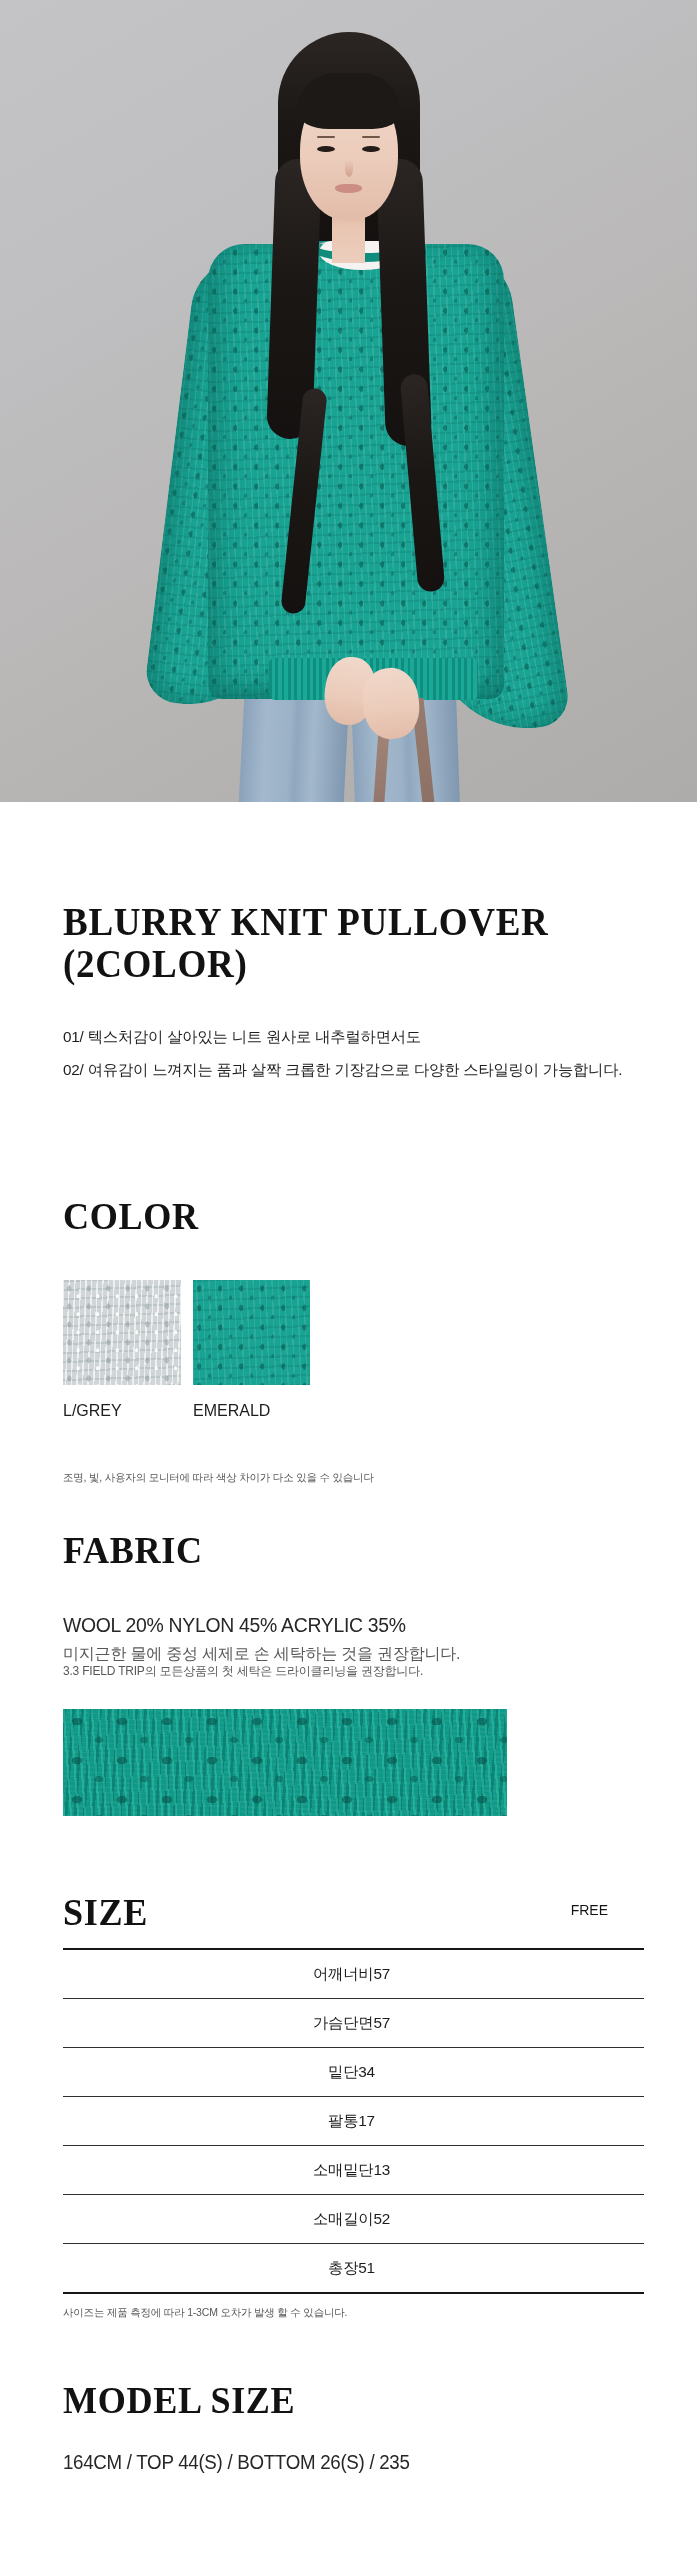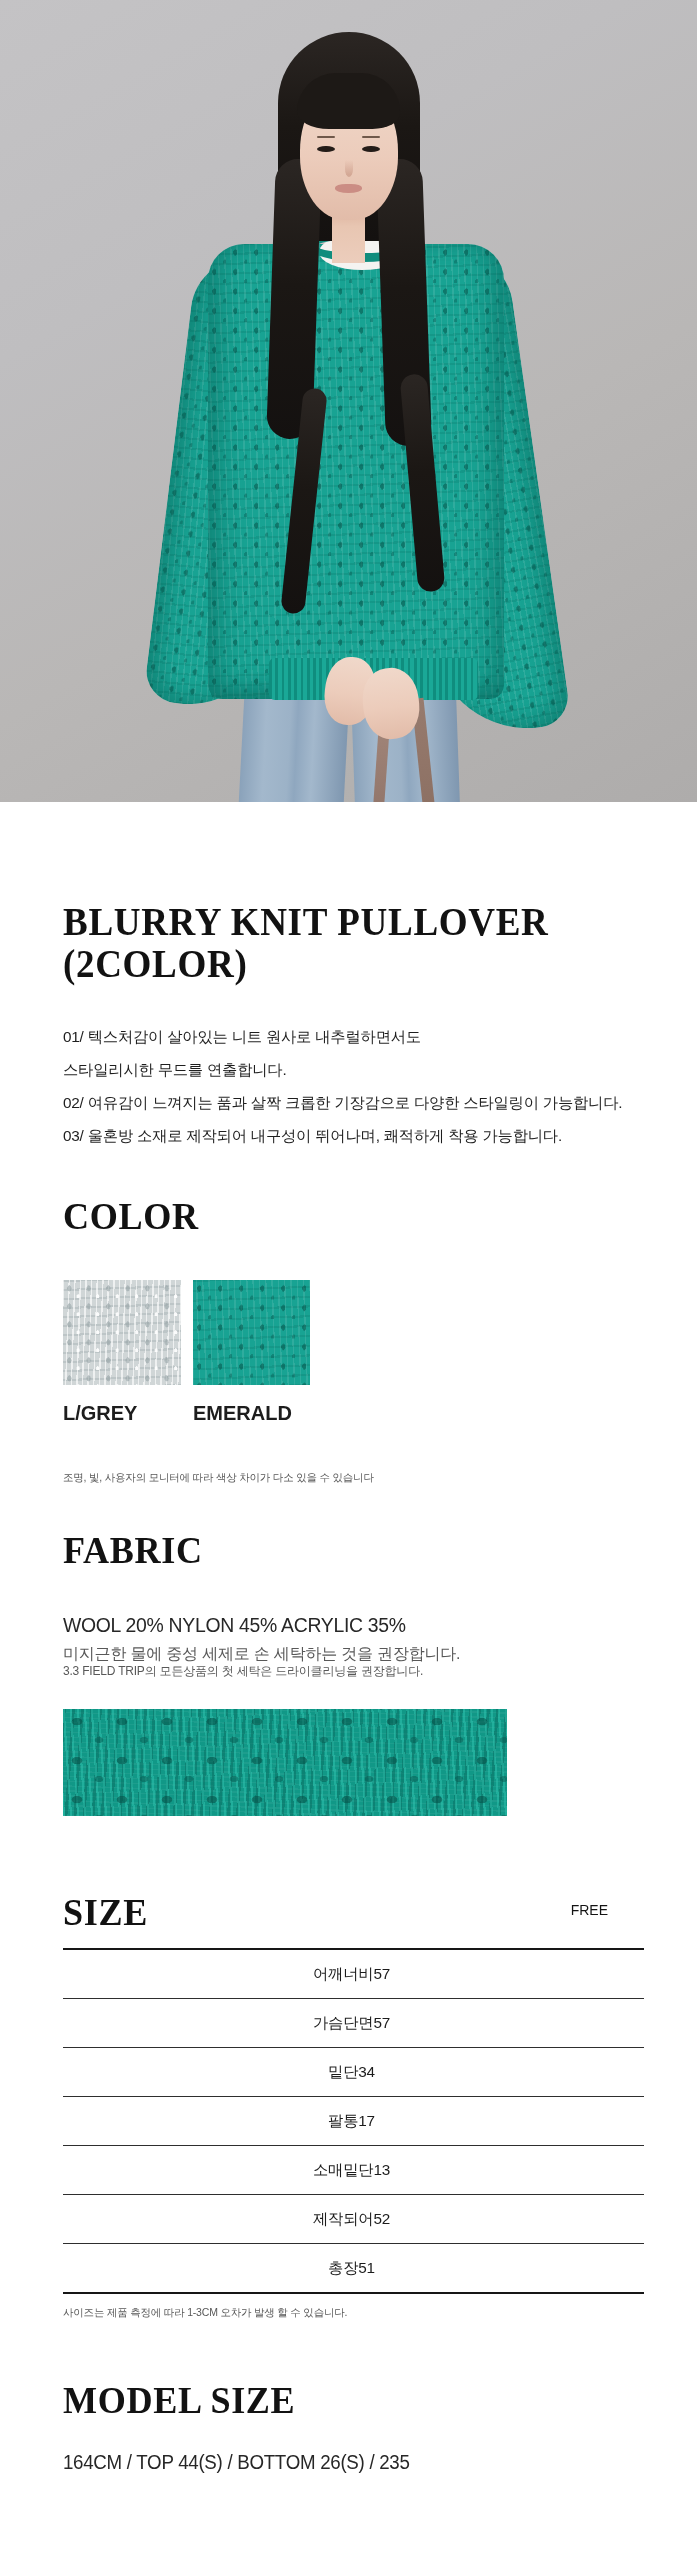--- a/index.html
+++ b/index.html
@@ -82,21 +82,21 @@
   .swatch{top:1280px;height:105px;}
   #swatch-lgrey{left:63px;width:118px;
     background-color:#d0d6d7;
     background-image:
       radial-gradient(ellipse 4.2px 6.3px at 6.3px 8.4px, rgba(150,163,166,0.6) 46%, rgba(150,163,166,0) 52%),
       radial-gradient(ellipse 3.5px 4.9px at 15.3px 16.7px, rgba(255,255,255,0.9) 46%, rgba(255,255,255,0) 52%),
       repeating-linear-gradient(92deg, rgba(255,255,255,0.65) 0 1.4px, rgba(255,255,255,0) 1.4px 5.6px),
       repeating-linear-gradient(178deg, rgba(160,172,175,0.4) 0 2.1px, rgba(160,172,175,0) 2.1px 9px);
     background-size:19.5px 18px,19.5px 18px,auto,auto;}
   #swatch-emerald{left:193px;width:117px;}
-  .swatch-label{top:1402px;font-size:20px;color:#1d1d1d;font-weight:bold;}
+  .swatch-label{top:1402px;font-size:16px;color:#1d1d1d;}
   #label-lgrey{left:63px;} #label-emerald{left:193px;}
   .muted{color:#585858;}
   #color-note{left:63px;top:1471px;font-size:10.5px;}
   #composition{left:63px;top:1614px;font-size:20px;color:#272727;letter-spacing:-0.3px;
     transform:scaleX(0.97);transform-origin:left top;}
   #care1{left:63px;top:1644px;font-size:16px;}
   #care2{left:63px;top:1663px;font-size:12px;text-align:right;}
   #fabric-hero{left:63px;top:1709px;width:444px;height:107px;
     background-color:#119887;
     background-image:
@@ -149,23 +149,21 @@
     <div id="lips" class="abs"></div>
   </div>
 
   <div id="title" class="abs serif-h">
     <div>BLURRY KNIT PULLOVER</div>
     <div>(2COLOR)</div>
   </div>
 
   <div id="description" class="abs kr">
     <div>01/ 텍스처감이 살아있는 니트 원사로 내추럴하면서도</div>
-    <div>스타일리시한 무드를 연출합니다.</div>
     <div>02/ 여유감이 느껴지는 품과 살짝 크롭한 기장감으로 다양한 스타일링이 가능합니다.</div>
-    <div>03/ 울혼방 소재로 제작되어 내구성이 뛰어나며, 쾌적하게 착용 가능합니다.</div>
   </div>
 
   <div id="color-heading" class="abs serif-h">COLOR</div>
   <div id="swatch-lgrey" class="abs swatch"></div>
   <div id="swatch-emerald" class="abs swatch knit-emerald"></div>
   <div id="label-lgrey" class="abs swatch-label">L/GREY</div>
   <div id="label-emerald" class="abs swatch-label">EMERALD</div>
   <div id="color-note" class="abs kr muted">조명, 빛, 사용자의 모니터에 따라 색상 차이가 다소 있을 수 있습니다</div>
 
   <div id="fabric-heading" class="abs serif-h">FABRIC</div>
@@ -191,21 +189,21 @@
     </div>
     <div class="size-row">
       <span>팔통</span>
       <span>17</span>
     </div>
     <div class="size-row">
       <span>소매밑단</span>
       <span>13</span>
     </div>
     <div class="size-row">
-      <span>제작되어</span>
+      <span>소매길이</span>
       <span>52</span>
     </div>
     <div class="size-row">
       <span>총장</span>
       <span>51</span>
     </div>
   </div>
   <div id="size-note" class="abs kr muted">사이즈는 제품 측정에 따라 1-3CM 오차가 발생 할 수 있습니다.</div>
 
   <div id="model-heading" class="abs serif-h">MODEL SIZE</div>

